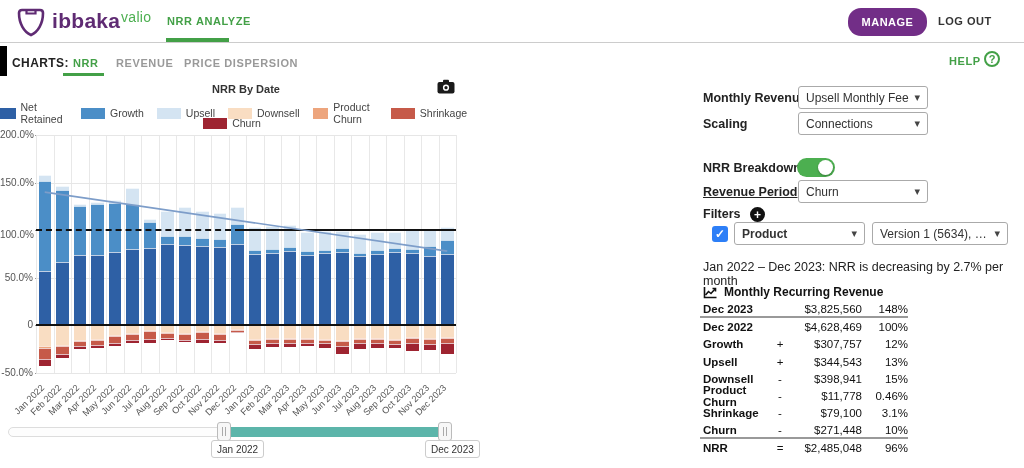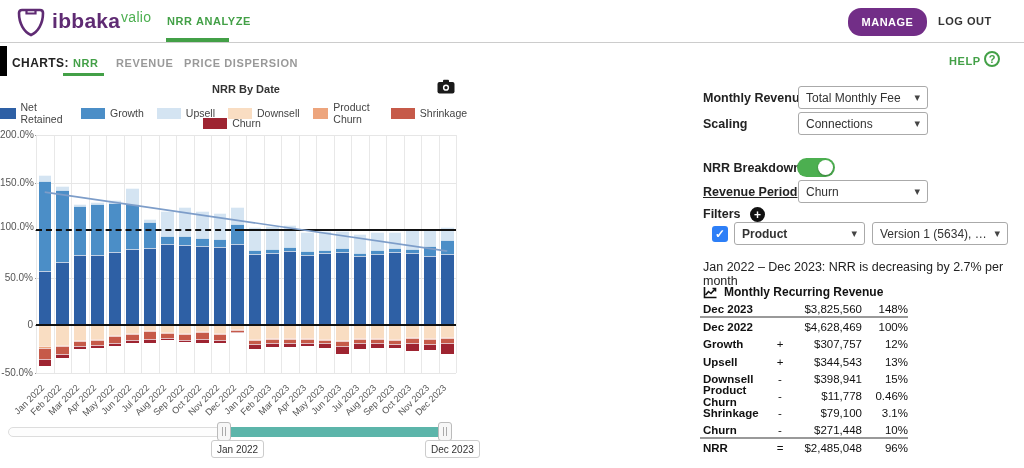--- a/index.html
+++ b/index.html
@@ -137,21 +137,21 @@
     <div class="legend-item">
       <div class="legend-swatch" style="background: rgb(158, 36, 49);"></div>
       <span>Churn</span>
     </div>
   </div>
 <div id="y-axis">
     <div class="ytick-label abs" style="top: 129px;">200.0%</div>
     <div class="ytick-mark abs" style="top: 135px;"></div>
     <div class="ytick-label abs" style="top: 176.6px;">150.0%</div>
     <div class="ytick-mark abs" style="top: 182.6px;"></div>
-    <div class="ytick-label abs" style="top: 221px;">100.0%</div>
+    <div class="ytick-label abs" style="top: 229px;">100.0%</div>
     <div class="ytick-mark abs" style="top: 230.2px;"></div>
     <div class="ytick-label abs" style="top: 271.8px;">50.0%</div>
     <div class="ytick-mark abs" style="top: 277.8px;"></div>
     <div class="ytick-label abs" style="top: 319.4px;">0</div>
     <div class="ytick-mark abs" style="top: 325.4px;"></div>
     <div class="ytick-label abs" style="top: 367px;">-50.0%</div>
     <div class="ytick-mark abs" style="top: 373px;"></div>
   </div>
 <div id="plot">
     <div class="gridline-v" style="left: 0px;"></div>
@@ -393,21 +393,21 @@
   </div>
 <div class="slider-handle" style="left:438px;">
     <i></i>
     <i></i>
   </div>
 <div class="slider-label" style="left:211px;">Jan 2022</div>
 <div class="slider-label" style="left:425px;">Dec 2023</div>
 
 <span class="panel-label" style="left:703px;top:91px;">Monthly Revenue</span>
 <div class="dd" style="left:798px;top:86px;width:130px;">
-  <span class="dd-text">Total Monthly Fee</span>
+  <span class="dd-text">Upsell Monthly Fee</span>
   <span class="caret">▾</span>
 </div>
 
 <span class="panel-label" style="left:703px;top:117px;">Scaling</span>
 <div class="dd" style="left:798px;top:112px;width:130px;">
   <span class="dd-text">Connections</span>
   <span class="caret">▾</span>
 </div>
 
 <span class="panel-label" style="left:703px;top:161px;">NRR Breakdown</span>

